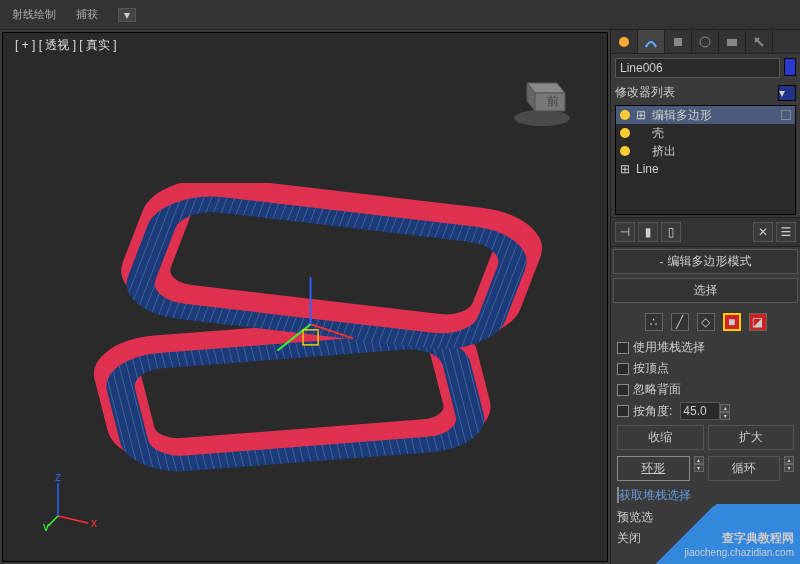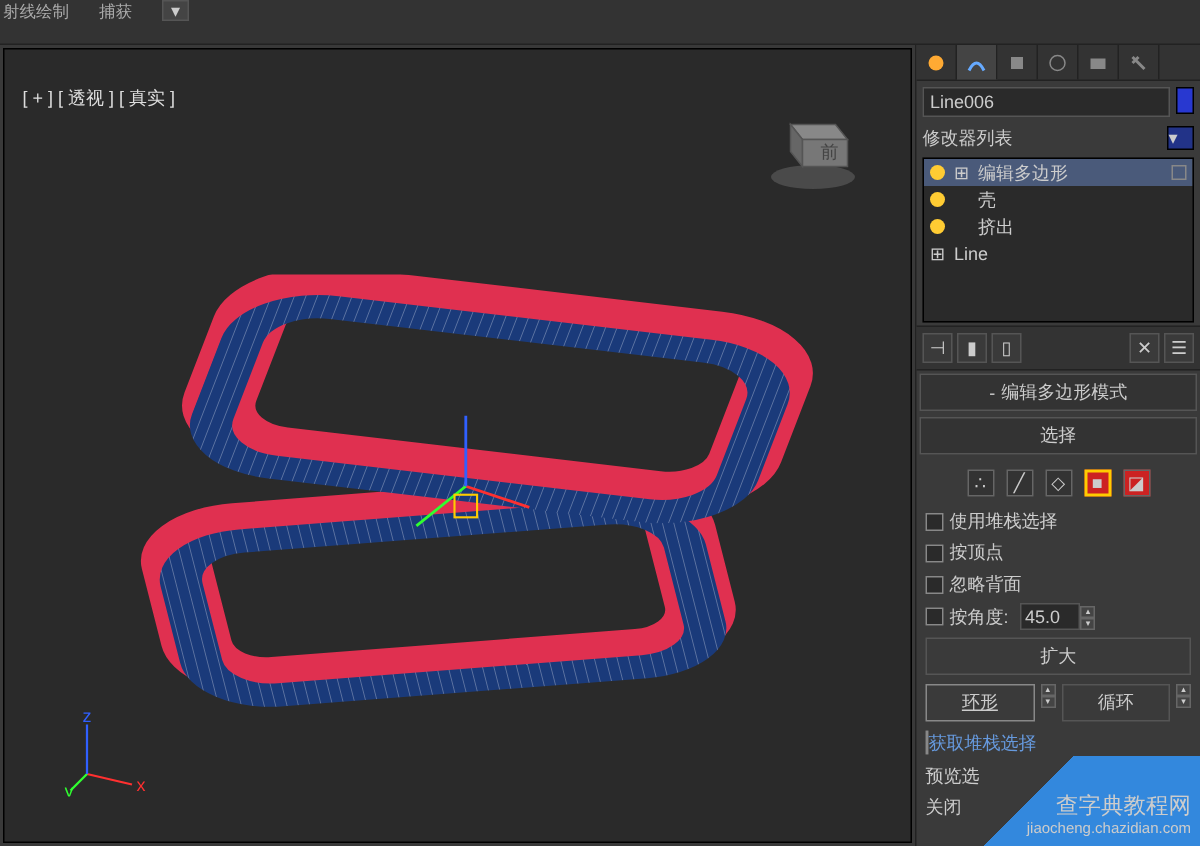--- a/index.html
+++ b/index.html
@@ -1,33 +1,33 @@
 <!DOCTYPE html>
 <html><head>
 <meta charset="utf-8">
 <style>
 *{margin:0;padding:0;box-sizing:border-box;font-family:"Microsoft YaHei",Arial,sans-serif;font-size:12px;color:#ccc;user-select:none}
 body{background:#393939;width:800px;height:564px;overflow:hidden;position:relative}
-.top-bar{height:30px;background:#333;display:flex;align-items:flex-start;padding:0 2px;gap:20px;border-bottom:1px solid #222}
+.top-bar{height:30px;background:#333;display:flex;align-items:center;padding:0 12px;gap:20px;border-bottom:1px solid #222}
 .top-item{color:#aaa;font-size:11px}
 .dd{width:18px;height:14px;background:#444;border:1px solid #555;display:inline-flex;align-items:center;justify-content:center}
 .main{display:flex;height:534px}
 .viewport{flex:1;background:#2a2a2a;border:1px solid #000;position:relative;margin:2px}
-.vp-label{position:absolute;top:24px;left:12px;color:#ddd;font-size:12px}
+.vp-label{position:absolute;top:4px;left:12px;color:#ddd;font-size:12px}
 .viewcube{position:absolute;top:30px;right:30px}
 .shape{position:absolute;top:150px;left:40px;width:520px;height:320px}
 .gizmo{position:absolute;bottom:30px;left:40px}
 .panel{width:190px;background:#3a3a3a;border-left:1px solid #222;display:flex;flex-direction:column}
 .tab-row{display:flex;height:24px;background:#333;border-bottom:1px solid #222}
 .tab{width:27px;display:flex;align-items:center;justify-content:center;border-right:1px solid #222}
 .tab.active{background:#444}
 .name-row{display:flex;padding:4px;gap:4px}
 .name-input{flex:1;background:#2a2a2a;border:1px solid #555;padding:2px 4px;color:#ccc}
 .color-sw{width:20px;height:18px;background:#2838d0;border:1px solid #000}
-.mod-label-row{display:flex;padding:2px 4px;align-items:flex-start}
+.mod-label-row{display:flex;padding:2px 4px;align-items:flex-end}
 .mod-label{flex:1}
 .dd2{width:18px;height:16px;background:#223388;border:1px solid #000}
 .mod-list{margin:2px 4px;background:#2a2a2a;border:1px solid #000;height:110px;overflow:hidden}
 .mod-item{display:flex;align-items:center;padding:2px 4px;gap:6px;height:18px}
 .mod-item.sel{background:#4a5a7a}
 .bulb{width:10px;height:10px;border-radius:50%;background:#ffcc33}
 .exp{width:10px;text-align:center}
 .sq{width:10px;height:10px;border:1px solid #888;margin-left:auto}
 .mod-tools{display:flex;padding:4px;gap:3px;background:#333;border-top:1px solid #222;border-bottom:1px solid #222}
 .tbtn{width:20px;height:20px;background:#3a3a3a;border:1px solid #555;display:flex;align-items:center;justify-content:center}
@@ -218,20 +218,21 @@
           <span>按角度:</span>
           <span class="spin">
               <input class="spin-in" value="45.0" style="">
               <span class="spin-btns">
                 <span class="spb">▴</span>
                 <span class="spb">▾</span>
               </span>
             </span>
         </div>
         <div class="btn-row">
+          <div class="btn">收缩</div>
           <div class="btn">扩大</div>
         </div>
         <div class="btn-row">
           <div class="btn act">环形</div>
           <span class="spin-btns">
               <span class="spb">▴</span>
               <span class="spb">▾</span>
             </span>
           <div class="btn">循环</div>
           <span class="spin-btns">
@@ -246,16 +247,16 @@
         <div class="chk-row">
             <span>关闭</span>
           </div>
       </div>
     </div>
   </div>
 </div>
 
 <div class="wm">
   <div style="text-align:right">
-    <div style="font-size:15px;font-weight:normal">查字典教程网</div>
+    <div style="font-size:12px;font-weight:bold">查字典教程网</div>
     <div style="font-size:10px">jiaocheng.chazidian.com</div>
   </div>
 </div>
 
 </body></html>

